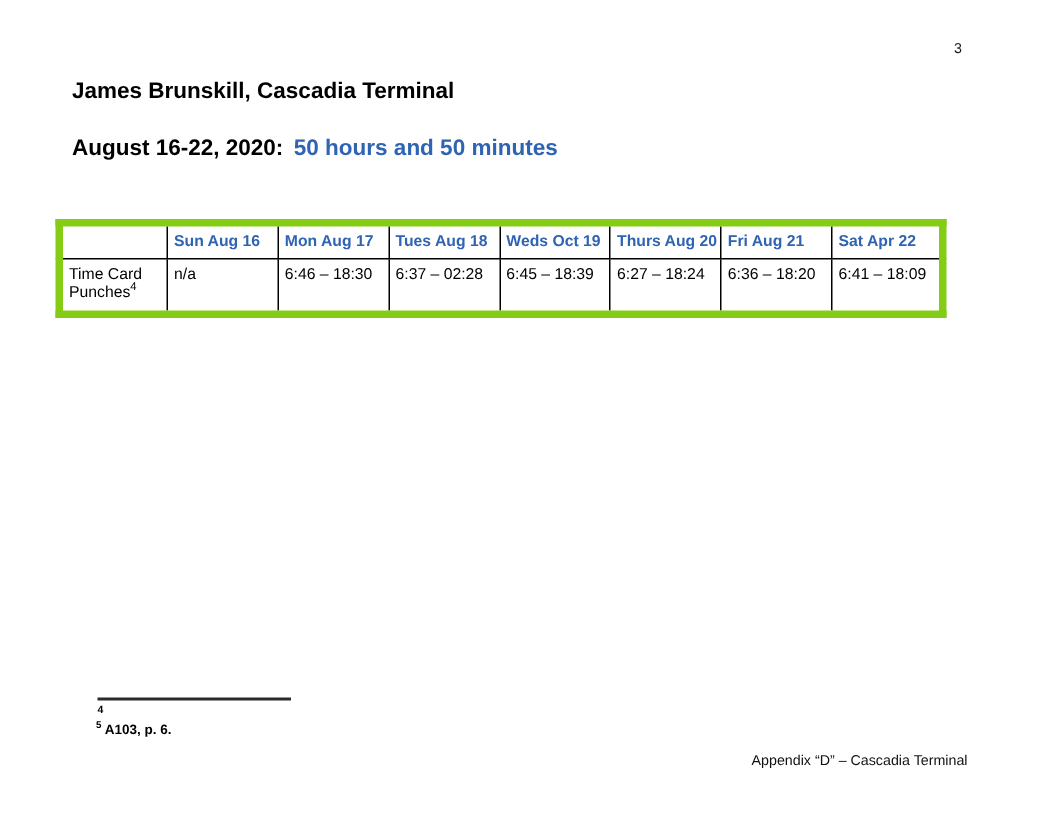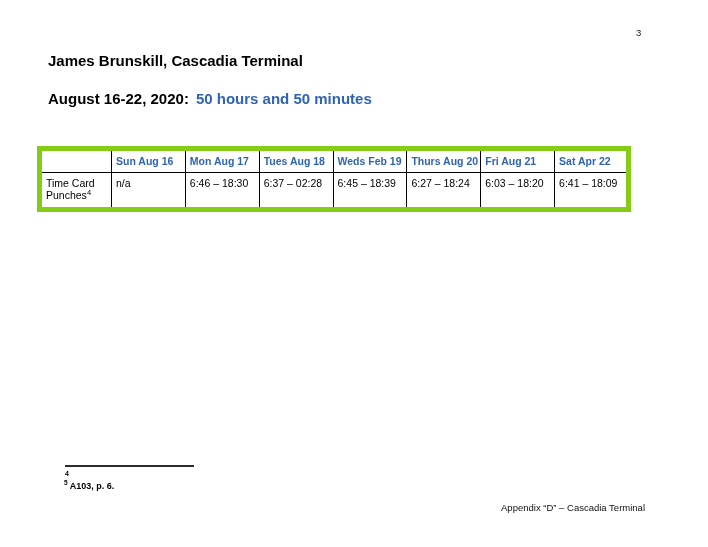--- a/index.html
+++ b/index.html
@@ -122,33 +122,33 @@
       <col>
       <col>
       <col>
   </colgroup>
   <tbody>
       <tr style="height:24px">
     <td></td>
     <td class="head-cell">Sun Aug 16</td>
     <td class="head-cell">Mon Aug 17</td>
     <td class="head-cell">Tues Aug 18</td>
-    <td class="head-cell">Weds Feb 19</td>
+    <td class="head-cell">Weds Oct 19</td>
     <td class="head-cell">Thurs Aug 20</td>
     <td class="head-cell">Fri Aug 21</td>
     <td class="head-cell">Sat Apr 22</td>
   </tr>
   <tr style="height:37px">
     <td><span>Time Card Punches</span><sup>4</sup></td>
     <td>n/a</td>
     <td>6:46 – 18:30</td>
     <td>6:37 – 02:28</td>
     <td>6:45 – 18:39</td>
     <td>6:27 – 18:24</td>
-    <td>6:03 – 18:20</td>
+    <td>6:36 – 18:20</td>
     <td>6:41 – 18:09</td>
   </tr>
 </tbody>
   </table>
 
 <div class="fn-sep"></div>
 <div class="fn4">
   <span>4</span><span></span>
 </div>
 <div class="fn5">

